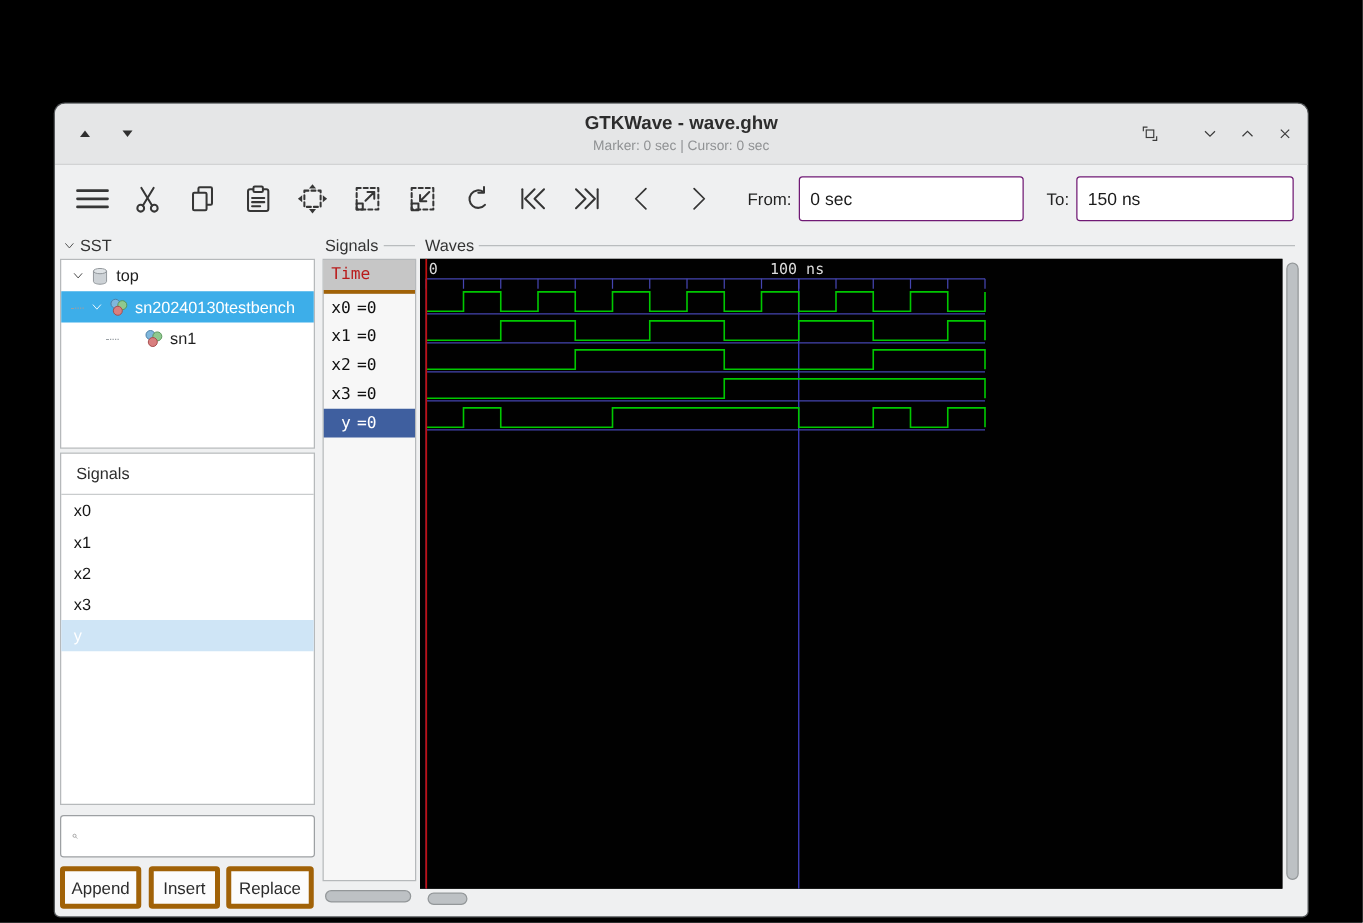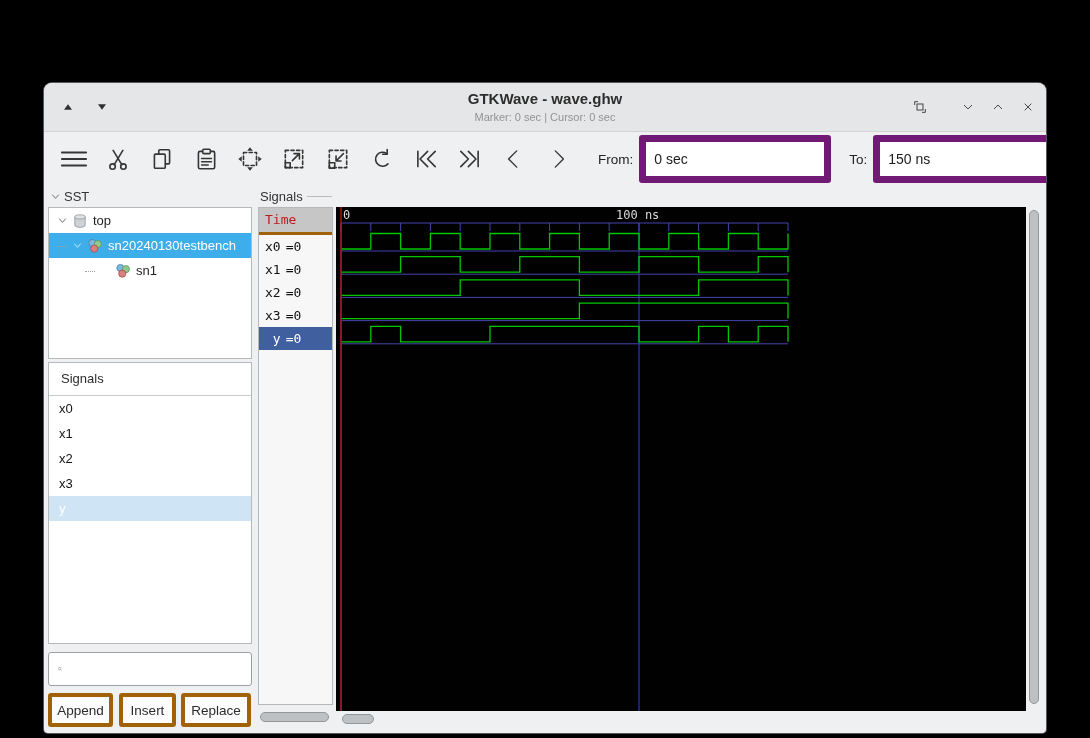--- a/index.html
+++ b/index.html
@@ -13,21 +13,21 @@
   .tb-icon{position:absolute;width:20px;height:20px;top:14px;display:flex;align-items:center;justify-content:center;cursor:default;}
   .tb-icon svg{stroke:#3a3a3a;fill:none;stroke-width:1.4;width:16px;height:16px;}
   #win-title{position:absolute;left:0;right:0;top:7px;text-align:center;font-size:15px;font-weight:600;color:#2d2d2d;}
   #win-subtitle{position:absolute;left:0;right:0;top:28px;text-align:center;font-size:11px;color:#909294;}
   
   #toolbar{position:absolute;left:0;top:48px;width:100%;height:56px;display:flex;align-items:center;}
   .tbtn{width:40px;height:40px;margin:0 2px;display:flex;align-items:center;justify-content:center;border-radius:4px;}
   .tbtn svg{width:26px;height:26px;stroke:#363636;fill:none;stroke-width:1.5;stroke-linecap:round;stroke-linejoin:round;}
   .tbtn.menu svg{width:32px;}
   .tb-label{font-size:13.5px;color:#232323;margin:0 6px 0 18px;}
-  .tb-input{width:162px;height:34px;border:7px solid #701a75;border-radius:3px;background:#fff;
+  .tb-input{width:162px;height:34px;border:1px solid #701a75;border-radius:3px;background:#fff;
             font-size:14px;color:#1b1b1b;padding:0 8px;font-family:"Liberation Sans",sans-serif;outline:none;}
   
   .frame-label{position:absolute;font-size:13px;color:#333;display:flex;align-items:center;height:16px;}
   .frame-label .chev{margin-right:3px;display:flex;}
   .frame-label .chev svg{width:11px;height:11px;stroke:#444;fill:none;stroke-width:1.6;}
   .frame-line::after{content:"";flex:1;border-top:1px solid #b9bcbe;margin-left:4px;}
   .panel{position:absolute;background:#fff;border:1px solid #b6b9bb;box-sizing:border-box;}
   
   .tree-row{position:relative;height:25px;display:flex;align-items:center;font-size:13px;color:#1f1f1f;}
   .tree-row.selected{background:#3daee9;color:#fff;}
@@ -278,20 +278,23 @@
           <div class="mid-row"><span class="nm">x1</span><span class="vl">=0</span></div>
           <div class="mid-row"><span class="nm">x2</span><span class="vl">=0</span></div>
           <div class="mid-row"><span class="nm">x3</span><span class="vl">=0</span></div>
           <div class="mid-row selected"><span class="nm">y</span><span class="vl">=0</span></div>
         </div>
     </div>
     <div class="sb-track" style="left:214px;top:628px;width:75px;height:12px;">
       <div class="sb-thumb" style="left:2px;top:1px;width:69px;height:10px;"></div>
     </div>
 
+    <div class="frame-label frame-line" style="left:296px;top:105px;width:696px;">
+      <span>Waves</span>
+    </div>
     <div id="wave-canvas" style="left:292px;top:124px;width:690px;height:504px;">
       <svg id="wave-svg" width="690" height="504">
           <rect x="0" y="0" width="690" height="504" fill="#010101"></rect>
           <line x1="5" y1="16" x2="5" y2="504" stroke="#4040cc" stroke-width="1"></line>
           <line x1="303" y1="16" x2="303" y2="504" stroke="#4040cc" stroke-width="1"></line>
           <line x1="5" y1="16" x2="452" y2="16" stroke="#4545b0"></line>
           <line x1="5" y1="16" x2="5" y2="24" stroke="#4545b0"></line>
           <line x1="34.8" y1="16" x2="34.8" y2="24" stroke="#4545b0"></line>
           <line x1="64.6" y1="16" x2="64.6" y2="24" stroke="#4545b0"></line>
           <line x1="94.4" y1="16" x2="94.4" y2="24" stroke="#4545b0"></line>

